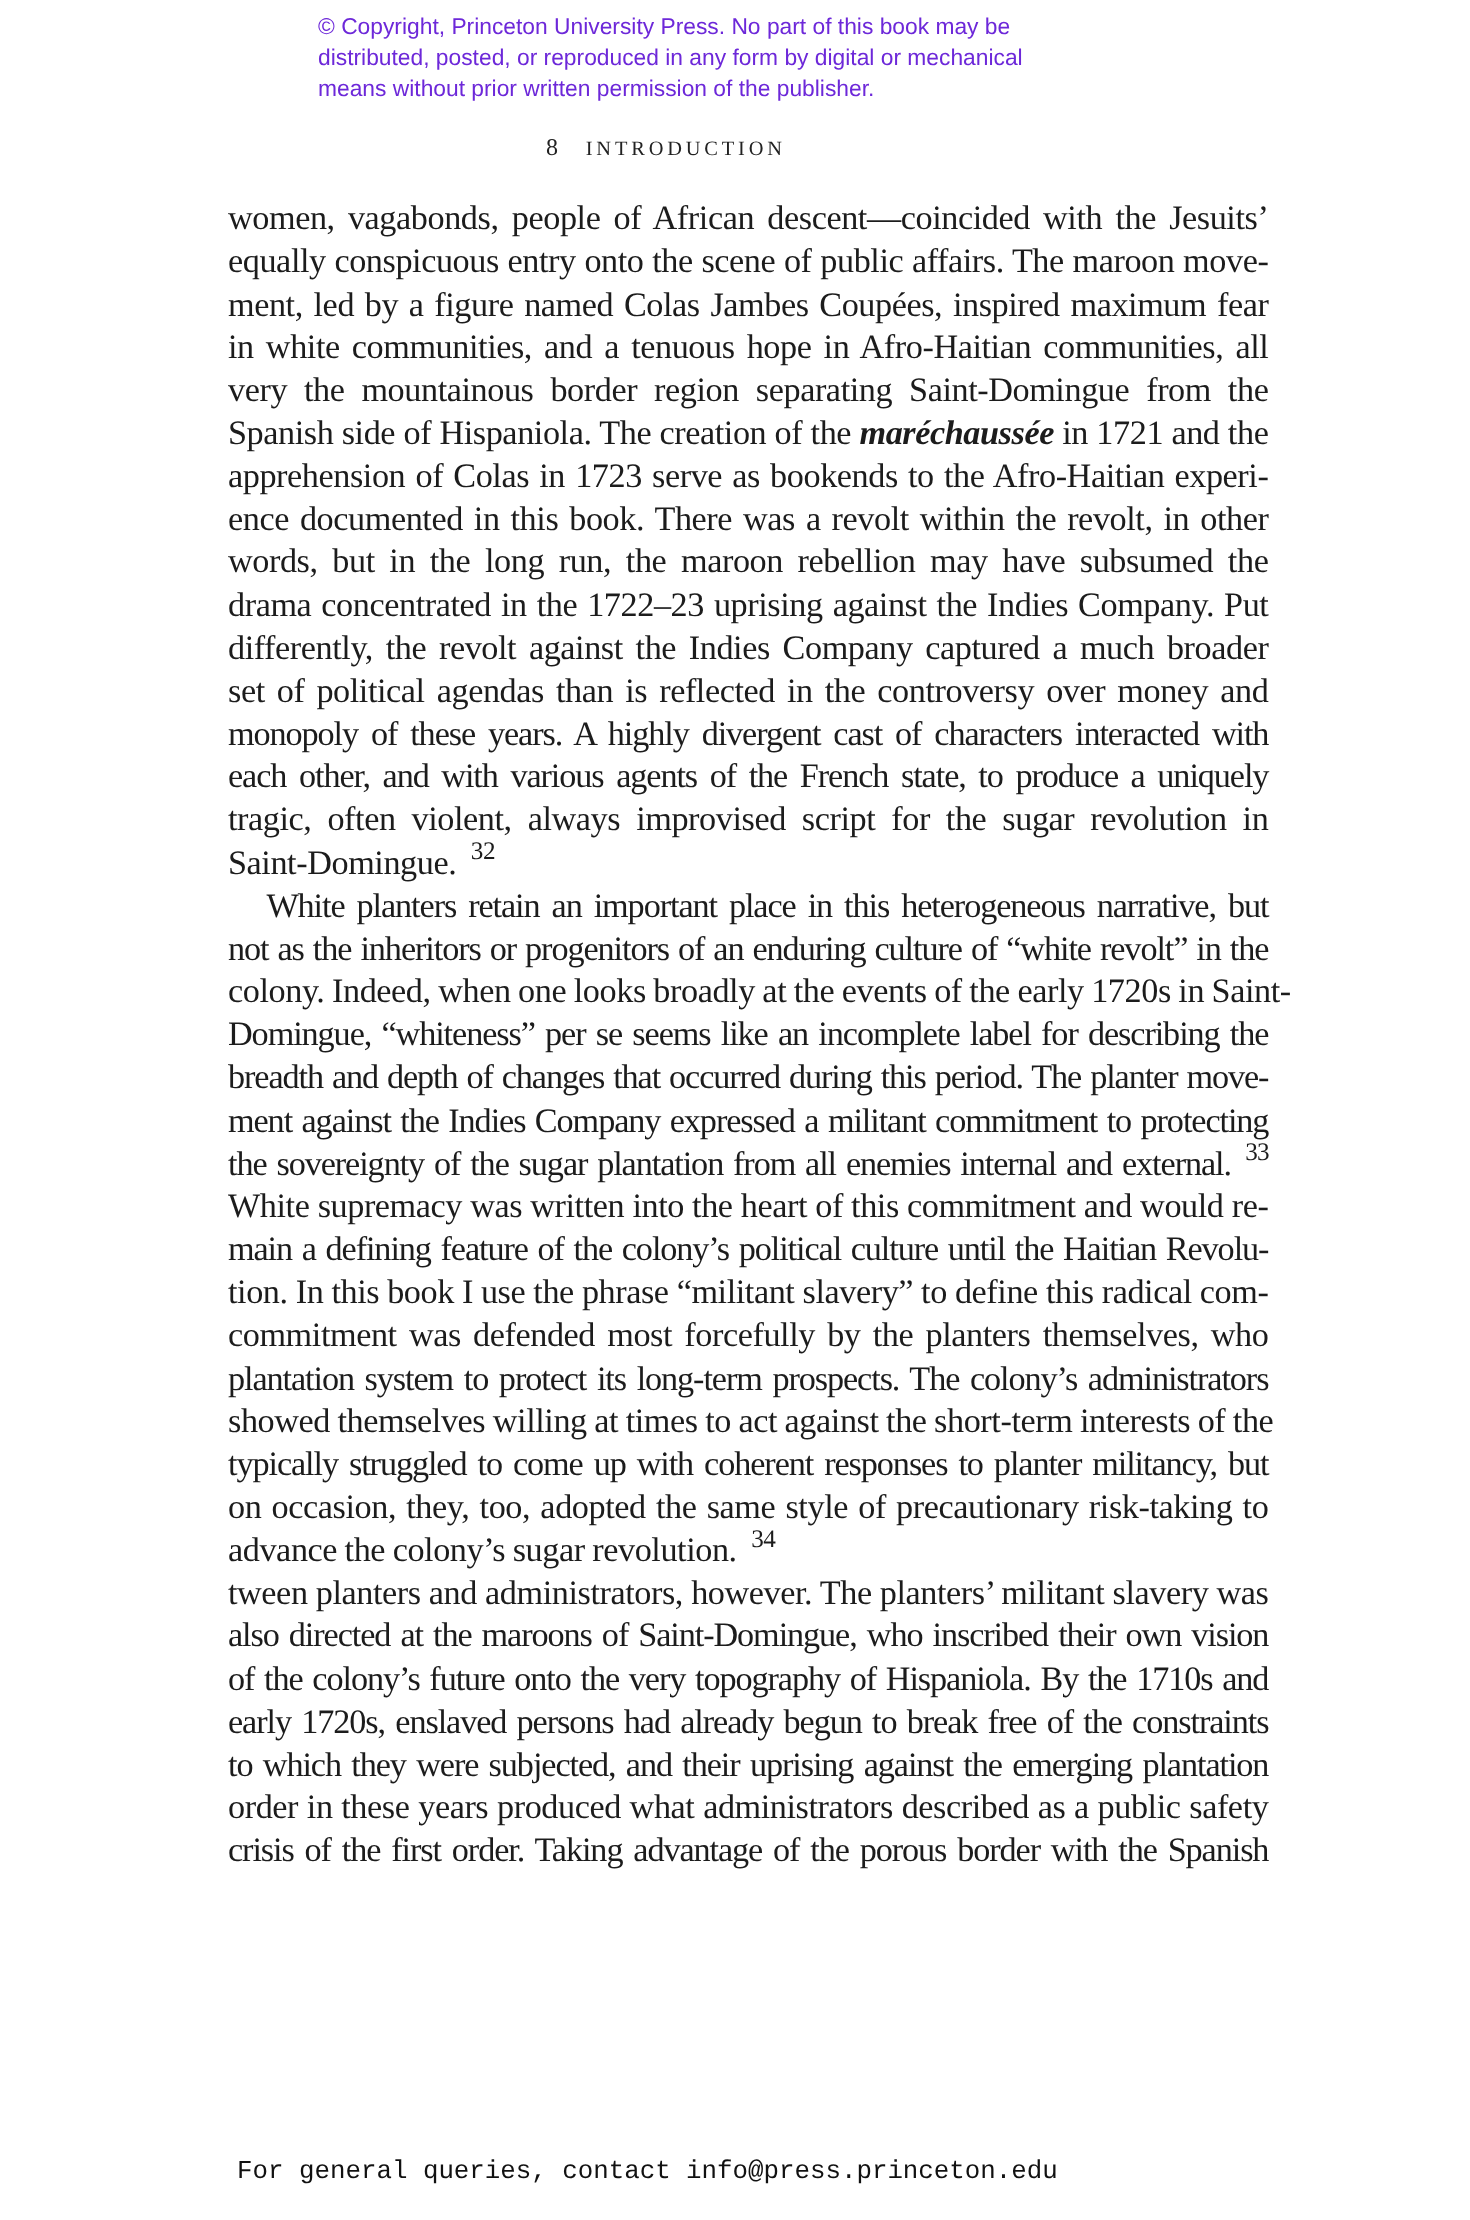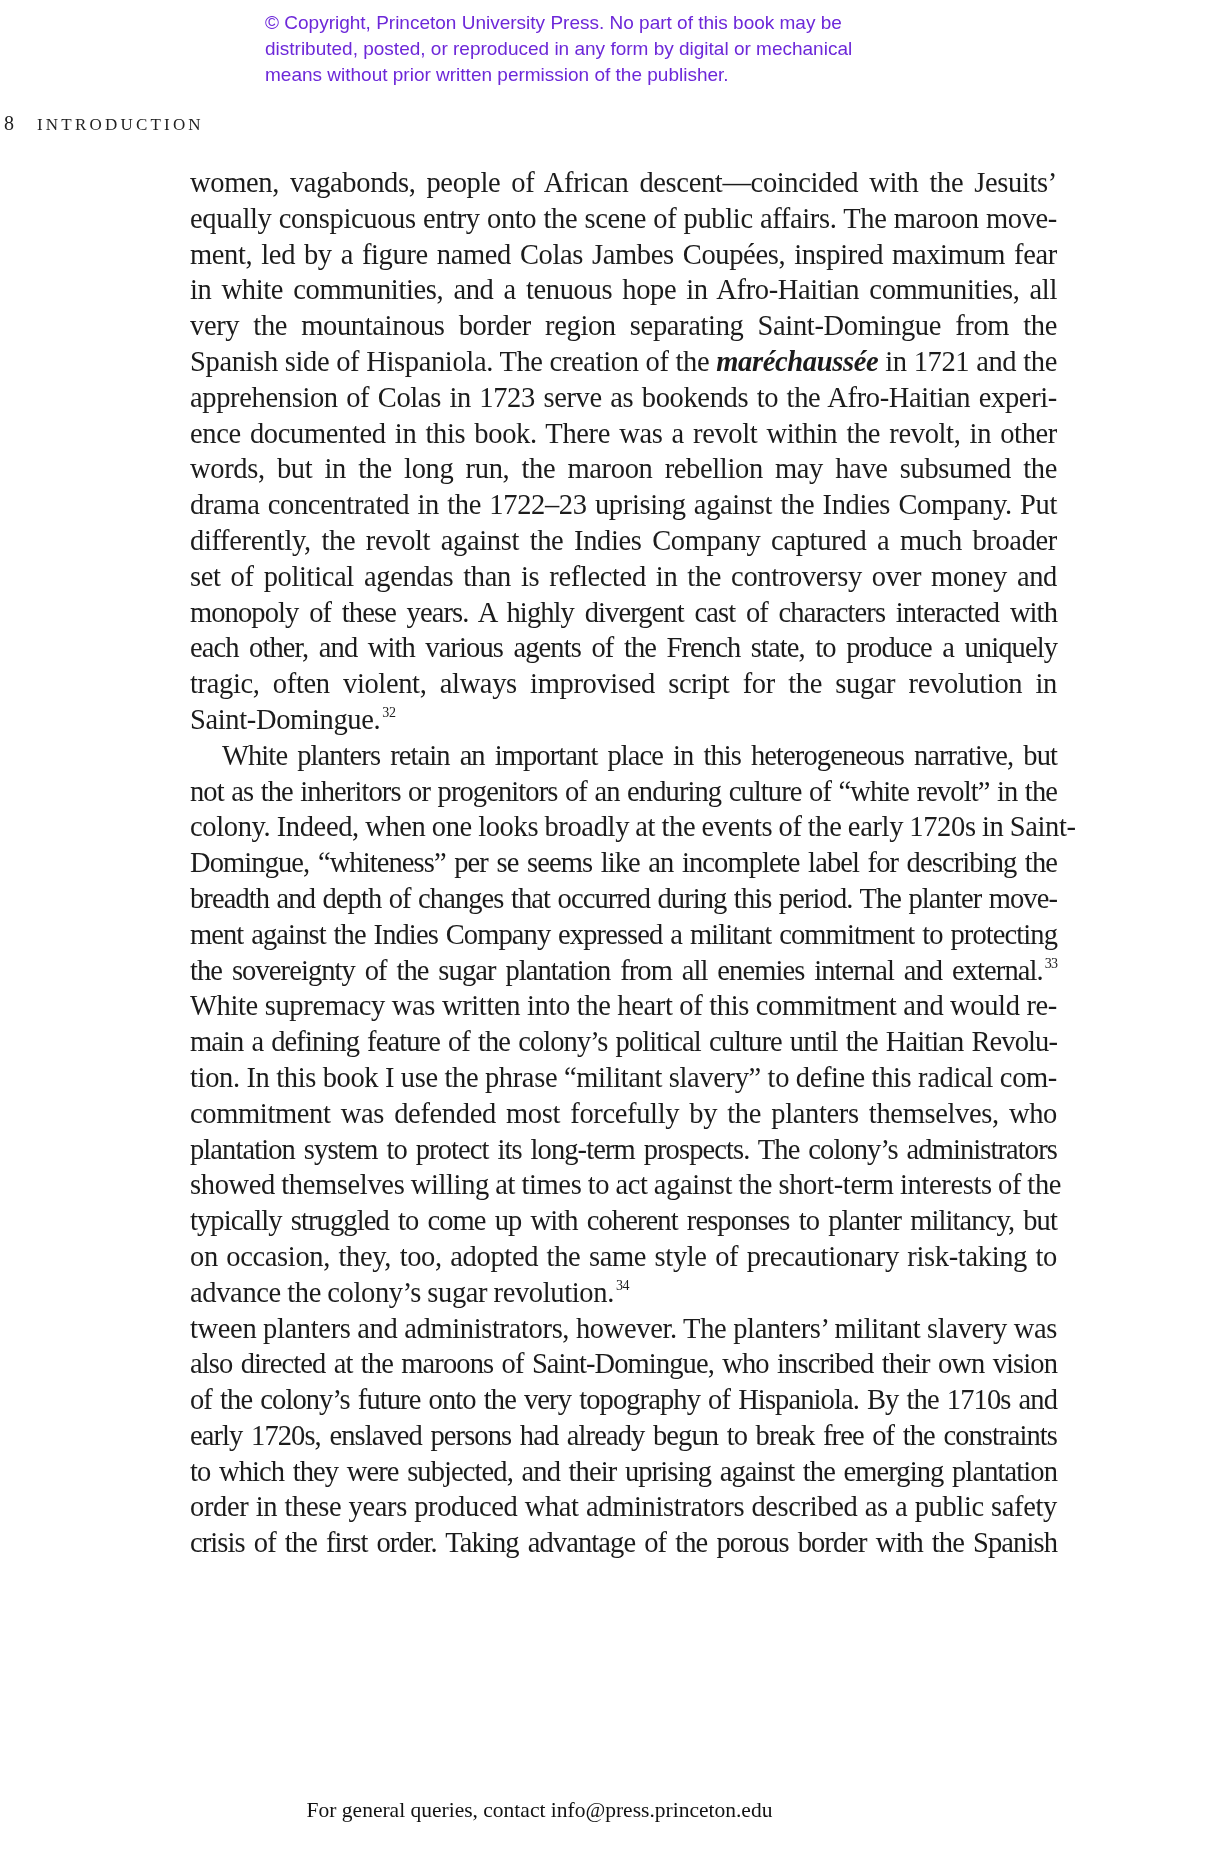--- a/index.html
+++ b/index.html
@@ -4,38 +4,38 @@
 <style>
   html, body { margin: 0; padding: 0; background: #ffffff; }
   body { width: 1225px; height: 1850px; position: relative; overflow: hidden; color: #1a1a1a; }
   .copyright {
     position: absolute; left: 265px; top: 10px; width: 760px;
     font-family: "Liberation Sans", sans-serif; font-size: 19px; line-height: 26px;
     color: #6d28d9;
   }
   .copyright .cl { display: block; white-space: nowrap; }
   .running-head {
-    position: absolute; left: 0; width: 1106px; top: 112px; 
+    position: absolute; left: 0; width: 1106px; top: 112px; text-align: center;
     font-family: "Liberation Serif", serif; font-size: 20px; color: #222;
   }
   .running-head .pnum { display: inline-block; margin-right: 18px; margin-left: 4px; }
   .running-head .rtitle { letter-spacing: 3.2px; font-size: 17px; }
   .body-text {
     position: absolute; left: 190px; top: 165px; width: 867px;
     font-family: "Liberation Serif", serif; font-size: 28.5px; line-height: 35.8px; color: #1c1c1c;
   }
   .ln { display: block; white-space: nowrap; text-align: justify; text-align-last: justify; height: 35.8px; overflow: visible; letter-spacing: -0.35px; word-spacing: -0.5px; }
   .ln.last { text-align: left; text-align-last: left; }
   .ln.indent { padding-left: 32px; }
   .ln.tight { letter-spacing: -0.9px; word-spacing: -1.5px; }
-  sup { font-size: 14px; line-height: 0; vertical-align: 12px; margin-left: 2px; }
+  sup { font-size: 21px; line-height: 0; vertical-align: 12px; margin-left: 12px; }
   em { font-style: italic; font-weight: bold; }
   .footer {
     position: absolute; left: 0; width: 1079px; top: 1798px; text-align: center;
-    font-family: Liberation Serif, serif; font-size: 21.5px; color: #111;
+    font-family: Liberation Mono, monospace; font-size: 21.5px; color: #111;
   }
 </style>
 </head>
 <body>
 
 <div class="copyright">
   <span class="cl">© Copyright, Princeton University Press. No part of this book may be</span>
   <span class="cl">distributed, posted, or reproduced in any form by digital or mechanical</span>
   <span class="cl">means without prior written permission of the publisher.</span>
 </div>

